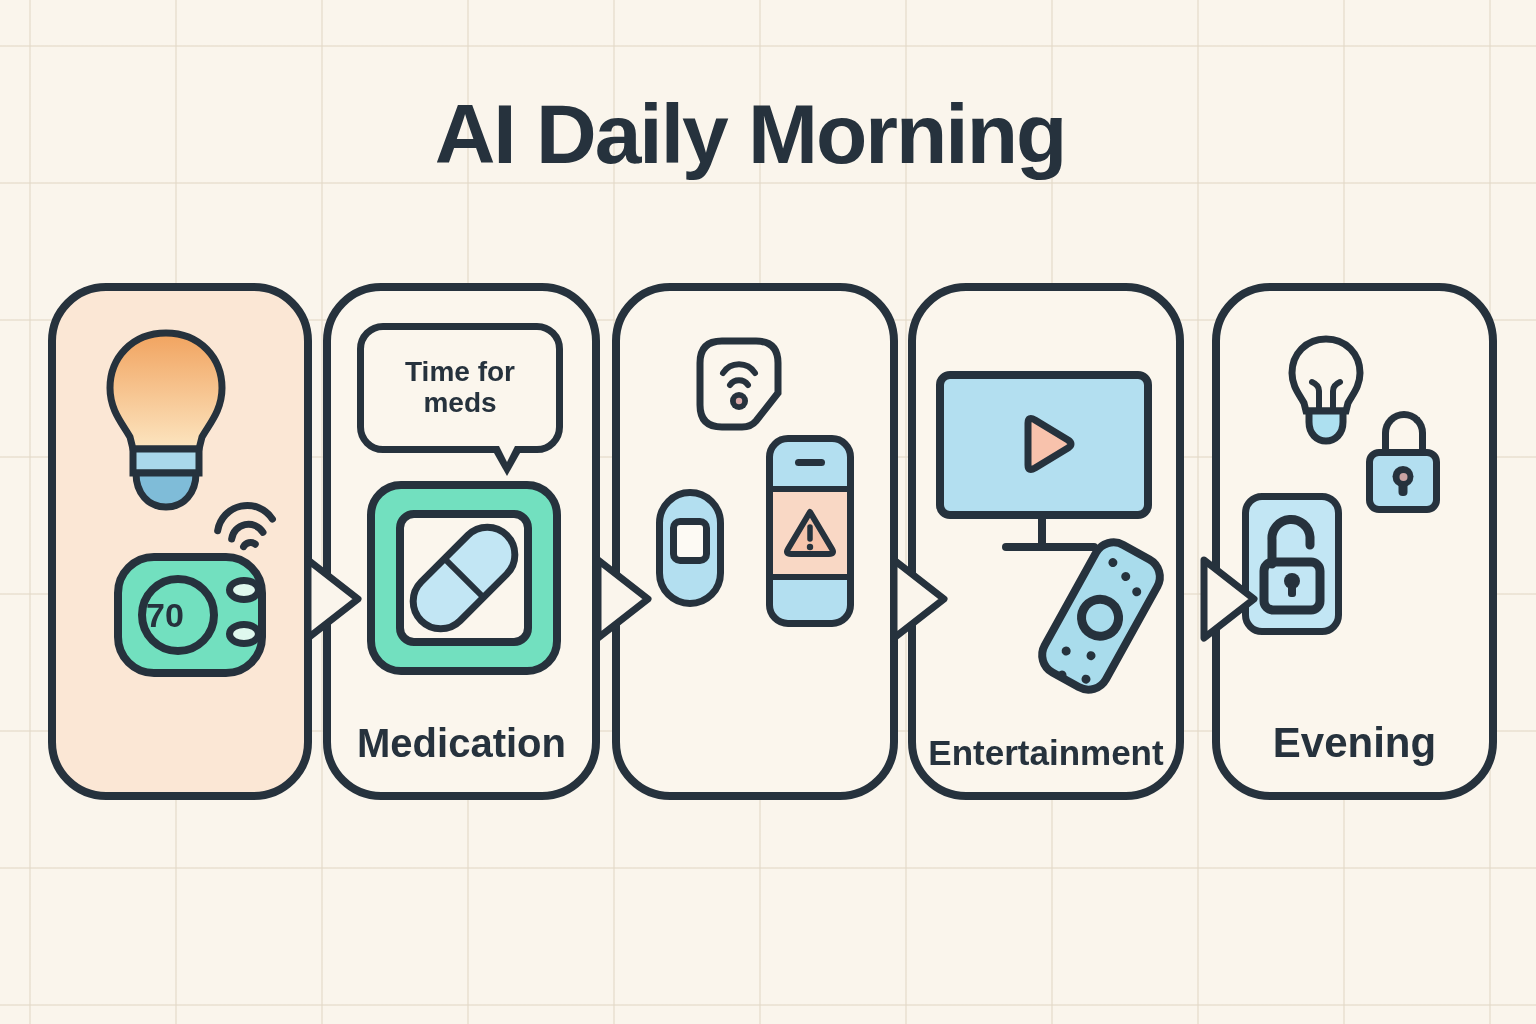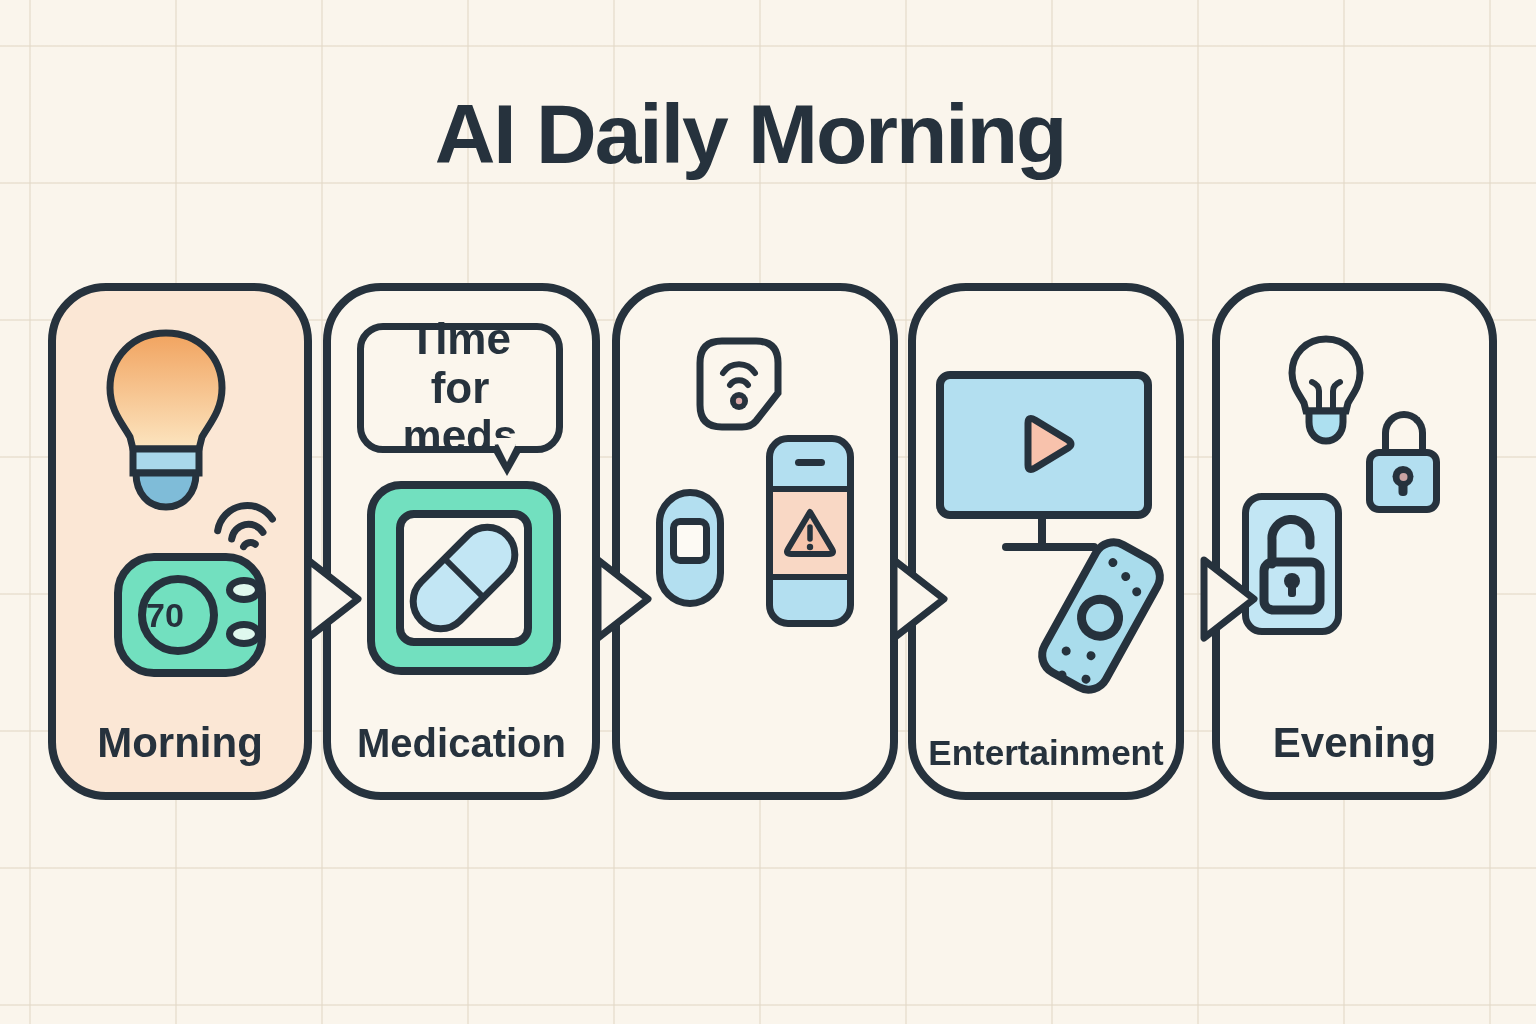--- a/index.html
+++ b/index.html
@@ -60,21 +60,21 @@
     position:absolute;left:104px;width:36px;height:26px;
     border:7px solid var(--dark);border-radius:50%;background:var(--mint-light);
   }
   .thermo-btn.b1{top:16px;}
   .thermo-btn.b2{top:60px;}
   
   .bubble{
     position:absolute;left:26px;top:32px;width:206px;height:130px;
     border:7px solid var(--dark);border-radius:26px;background:var(--card-cream);
     display:flex;align-items:center;justify-content:center;text-align:center;
-    font-size:44px;font-weight:700;line-height:1.1;padding:0 22px;
+    font-size:28px;font-weight:700;line-height:1.1;padding:0 22px;
   }
   .bubble::after{
     content:"";position:absolute;bottom:-30px;left:126px;
     border-left:17px solid transparent;border-right:17px solid transparent;
     border-top:30px solid var(--dark);
   }
   .bubble::before{
     content:"";position:absolute;bottom:-16px;left:131px;z-index:2;
     border-left:12px solid transparent;border-right:12px solid transparent;
     border-top:24px solid var(--card-cream);
@@ -193,21 +193,20 @@
       <path d="M30 57 A8 8 0 0 1 42 57"></path>
     </g>
   </svg>
   <div class="thermostat">
     <div class="thermo-dial">
       <span>70</span>
     </div>
     <div class="thermo-btn b1"></div>
     <div class="thermo-btn b2"></div>
   </div>
-  <div class="card-label">Morning</div>
 </section>
 
 <section class="card" style="left:323px;width:277px;">
   <div class="bubble">
     <span>Time for meds</span>
   </div>
   <div class="pillbox">
     <div class="pillbox-inner">
       <div class="capsule">
         <div class="capsule-divider"></div>

